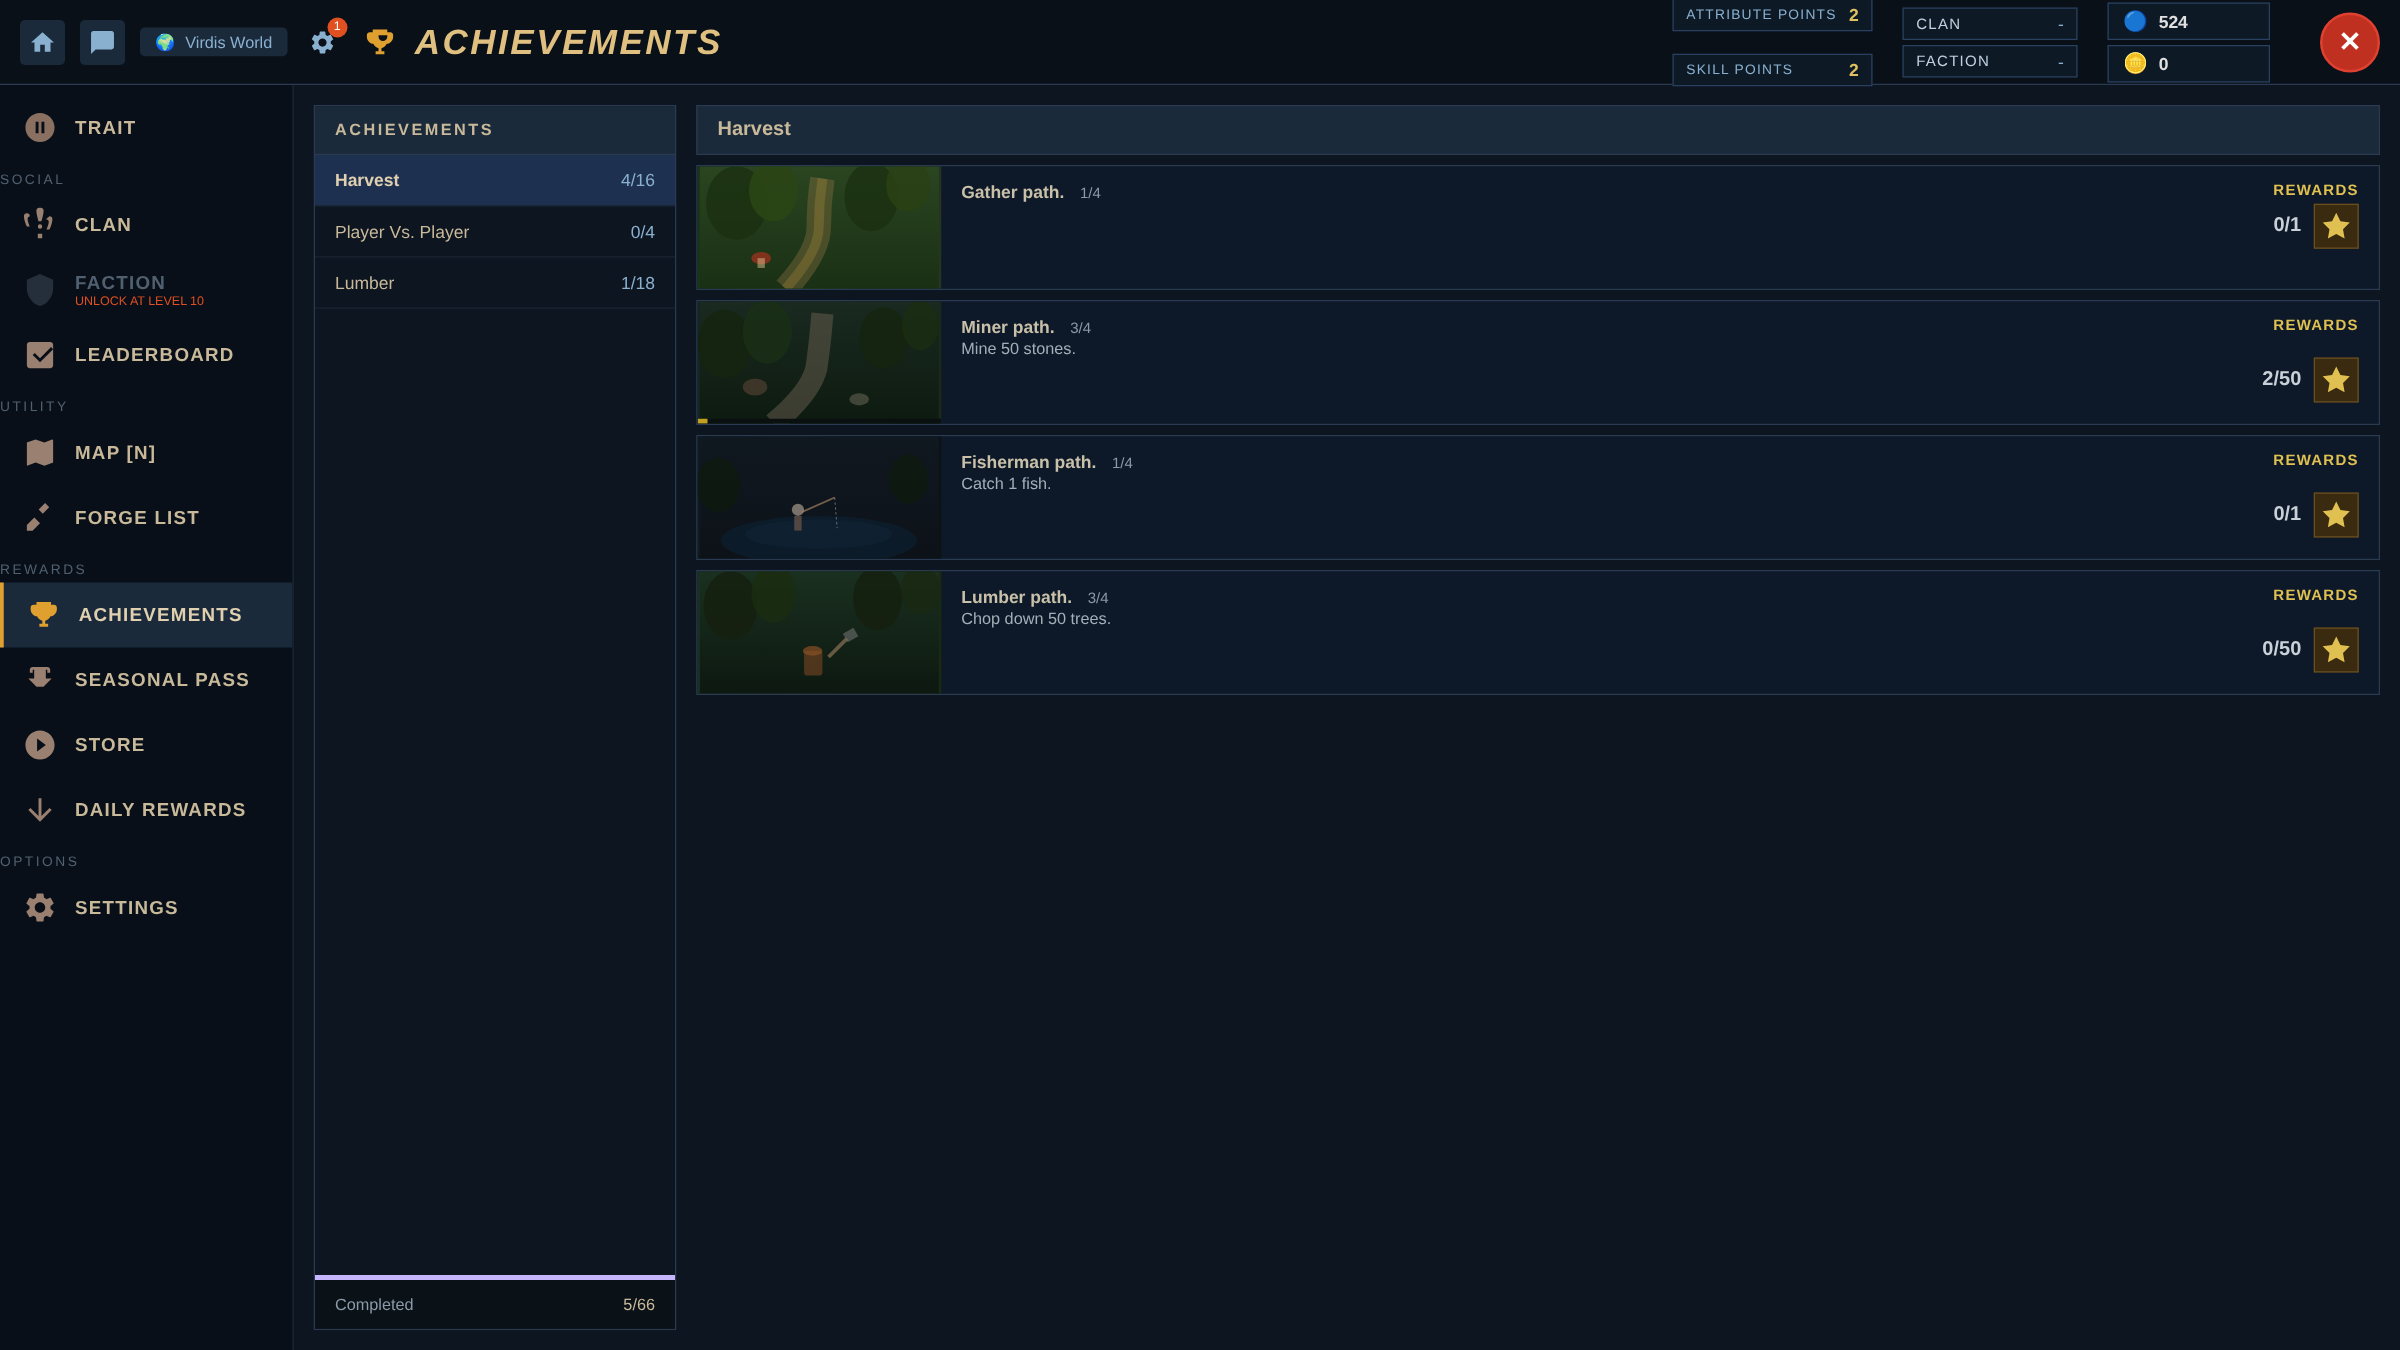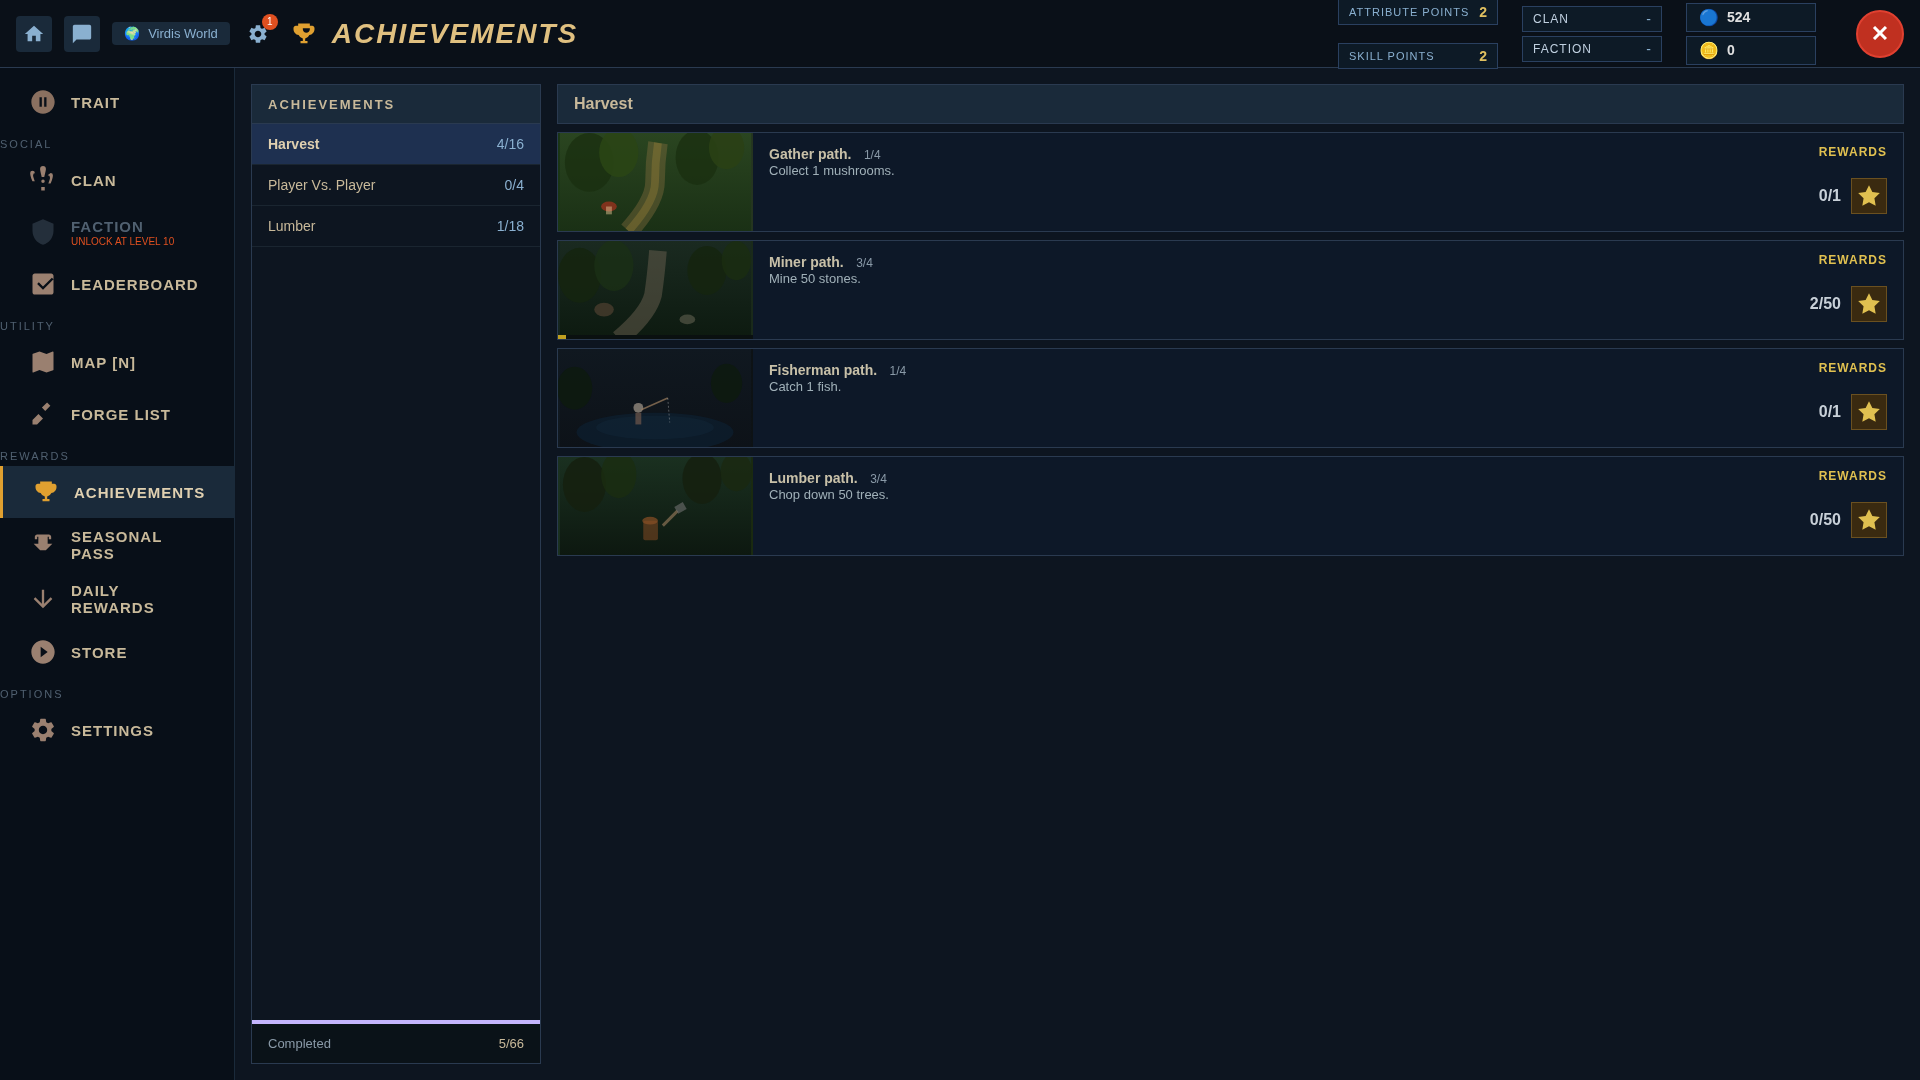--- a/index.html
+++ b/index.html
@@ -173,21 +173,21 @@
     .sidebar-section-label {
       font-size: 11px;
       color: #506070;
       text-transform: uppercase;
       letter-spacing: 2px;
       padding: 10px 0 4px;
     }
 
     .sidebar-item {
       display: flex; align-items: center; gap: 12px;
-      padding: 10px 27px;
+      padding: 10px 16px;
       cursor: pointer;
       position: relative;
     }
     .sidebar-item.active {
       background: #1a2a3a;
     }
     .sidebar-item.active::left {
       content: '';
       position: absolute;
       left: 0; top: 0; bottom: 0;
@@ -556,33 +556,33 @@
       <svg width="28" height="28" viewBox="0 0 24 24" fill="#9a8070">
         <path d="M7 5h10v2h2V5c0-1.11-.89-2-2-2H7c-1.11 0-2 .89-2 2v2h2V5zm7.41 11.59L20 11h-4V3H8v8H4l5.59 5.59z"></path>
       </svg>
     </div>
     <span class="sidebar-label">SEASONAL PASS</span>
   </div>
 
   <div class="sidebar-item">
     <div class="sidebar-icon">
       <svg width="28" height="28" viewBox="0 0 24 24" fill="#9a8070">
+        <path d="M12 2C6.48 2 2 6.48 2 12s4.48 10 10 10 10-4.48 10-10S17.52 2 12 2zm-2 14.5v-9l6 4.5-6 4.5z"></path>
+      </svg>
+    </div>
+    <span class="sidebar-label">STORE</span>
+  </div>
+
+  <div class="sidebar-item">
+    <div class="sidebar-icon">
+      <svg width="28" height="28" viewBox="0 0 24 24" fill="#9a8070">
         <path d="M20 12l-1.41-1.41L13 16.17V4h-2v12.17l-5.58-5.59L4 12l8 8 8-8z"></path>
       </svg>
     </div>
     <span class="sidebar-label">DAILY REWARDS</span>
-  </div>
-
-  <div class="sidebar-item">
-    <div class="sidebar-icon">
-      <svg width="28" height="28" viewBox="0 0 24 24" fill="#9a8070">
-        <path d="M12 2C6.48 2 2 6.48 2 12s4.48 10 10 10 10-4.48 10-10S17.52 2 12 2zm-2 14.5v-9l6 4.5-6 4.5z"></path>
-      </svg>
-    </div>
-    <span class="sidebar-label">STORE</span>
   </div>
 
   <div class="sidebar-section-label">OPTIONS</div>
 
   <div class="sidebar-item">
     <div class="sidebar-icon">
       <svg width="28" height="28" viewBox="0 0 24 24" fill="#9a8070">
         <path d="M19.14,12.94c0.04-0.3,0.06-0.61,0.06-0.94c0-0.32-0.02-0.64-0.07-0.94l2.03-1.58c0.18-0.14,0.23-0.41,0.12-0.61 l-1.92-3.32c-0.12-0.22-0.37-0.29-0.59-0.22l-2.39,0.96c-0.5-0.38-1.03-0.7-1.62-0.94L14.4,2.81c-0.04-0.24-0.24-0.41-0.48-0.41 h-3.84c-0.24,0-0.43,0.17-0.47,0.41L9.25,5.35C8.66,5.59,8.12,5.92,7.63,6.29L5.24,5.33c-0.22-0.08-0.47,0-0.59,0.22L2.74,8.87 C2.62,9.08,2.66,9.34,2.86,9.48l2.03,1.58C4.84,11.36,4.8,11.69,4.8,12s0.02,0.64,0.07,0.94l-2.03,1.58 c-0.18,0.14-0.23,0.41-0.12,0.61l1.92,3.32c0.12,0.22,0.37,0.29,0.59,0.22l2.39-0.96c0.5,0.38,1.03,0.7,1.62,0.94l0.36,2.54 c0.05,0.24,0.24,0.41,0.48,0.41h3.84c0.24,0,0.44-0.17,0.47-0.41l0.36-2.54c0.59-0.24,1.13-0.56,1.62-0.94l2.39,0.96 c0.22,0.08,0.47,0,0.59-0.22l1.92-3.32c0.12-0.22,0.07-0.47-0.12-0.61L19.14,12.94z M12,15.6c-1.98,0-3.6-1.62-3.6-3.6 s1.62-3.6,3.6-3.6s3.6,1.62,3.6,3.6S13.98,15.6,12,15.6z"></path>
       </svg>
     </div>
@@ -652,21 +652,20 @@
         </svg>
       </div>
       <div class="card-content">
         <div class="card-top-row">
           <div>
             <span class="card-path-name">Gather path.</span>
             <span class="card-path-progress" style="margin-left:8px;">1/4</span>
           </div>
           <span class="card-rewards-btn">REWARDS</span>
         </div>
-        <div class="card-description">Collect 1 mushrooms.</div>
         <div class="card-bottom-row">
           <span class="card-count">0/1</span>
           <div class="reward-icon">
             <svg width="26" height="26" viewBox="0 0 24 24" fill="#e0c050">
               <path d="M12 2l3.09 6.26L22 9.27l-5 4.87 1.18 6.88L12 17.77l-6.18 3.25L7 14.14 2 9.27l6.91-1.01L12 2z"></path>
             </svg>
           </div>
         </div>
       </div>
     </div>

